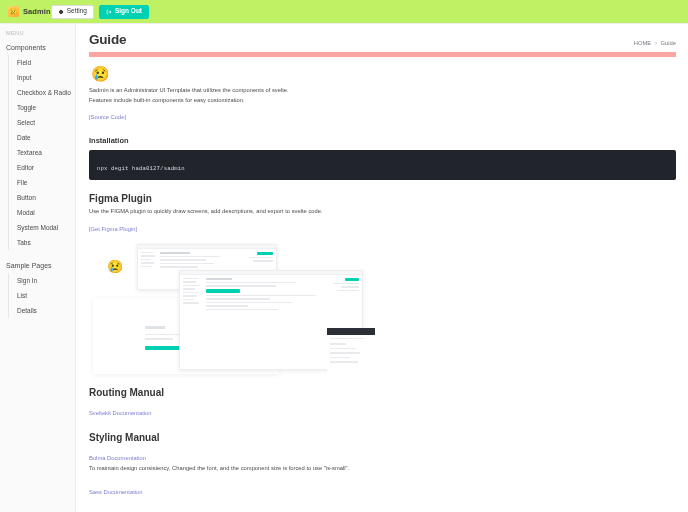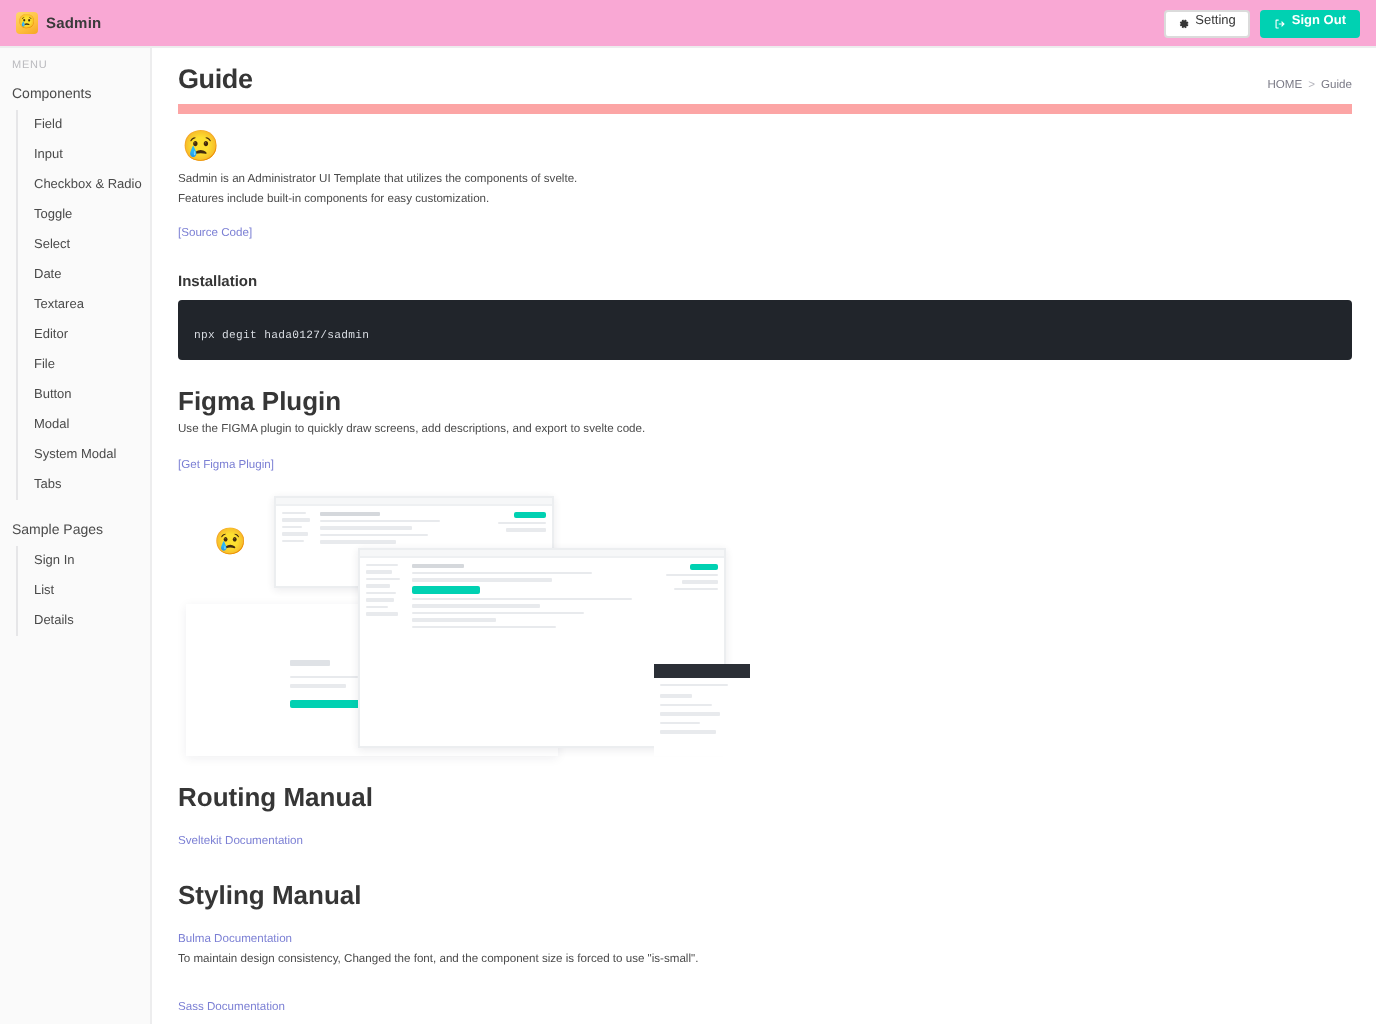--- a/index.html
+++ b/index.html
@@ -8,23 +8,23 @@
     font-family: "Liberation Sans", sans-serif;
     background: #ffffff;
     color: #363636;
     overflow: hidden;
   }
   .app { width: 688px; height: 512px; display: flex; flex-direction: column; }
 
   
   .topbar {
     height: 24px; min-height: 24px;
-    background: #f9a8d4;
+    background: #bef264;
     border-bottom: 1px solid #ededee;
-    display: flex; align-items: center; justify-content: space-between;
+    display: flex; align-items: center; 
     padding: 0 6px 0 6px;
   }
   .brand { display: flex; align-items: center; gap: 4px; padding-left: 2px; }
   .brand-logo {
     width: 11px; height: 11px; border-radius: 2px;
     background: linear-gradient(150deg,#ffd86b 0%, #ffbe3d 60%, #f5a623 100%);
     display: flex; align-items: center; justify-content: center;
     font-size: 7px; line-height: 1;
   }
   .brand-name { font-size: 7.5px; font-weight: bold; color: #3a3a3a; letter-spacing: .1px; }
@@ -77,21 +77,21 @@
     display: flex; align-items: flex-end; justify-content: space-between;
     border-bottom: 5px solid #fca5a5; padding-bottom: 5px; margin-bottom: 9px;
   }
   .page-title { font-size: 13.5px; font-weight: bold; color: #363636; letter-spacing: -.2px; }
   .breadcrumb { font-size: 5.8px; color: #8a8a93; display: flex; gap: 3px; align-items: center; padding-bottom: 1px; }
   .breadcrumb .crumb-link { color: #7a7a86; cursor: pointer; }
   .breadcrumb .sep { color: #b5b5bd; }
   .breadcrumb .crumb-cur { color: #7a7a86; }
 
   h2.sec { font-size: 7.5px; font-weight: bold; color: #363636; margin-bottom: 5px; }
-  h3.sub { font-size: 13px; font-weight: bold; color: #363636; margin-bottom: 3px; }
+  h3.sub { font-size: 10px; font-weight: bold; color: #363636; margin-bottom: 3px; }
   p.txt { font-size: 5.8px; color: #4a4a4a; line-height: 1.65; }
   a.lnk { font-size: 5.8px; color: #7b7fd4; text-decoration: none; cursor: pointer; display: inline-block; line-height: 1.65; }
 
   .hero-emoji { font-size: 15px; line-height: 1; margin: 3px 0 5px 2px; }
 
   .codeblock {
     background: #21252b; border-radius: 2px;
     padding: 6px 8px; margin-top: 5px;
   }
   .codeblock code {

